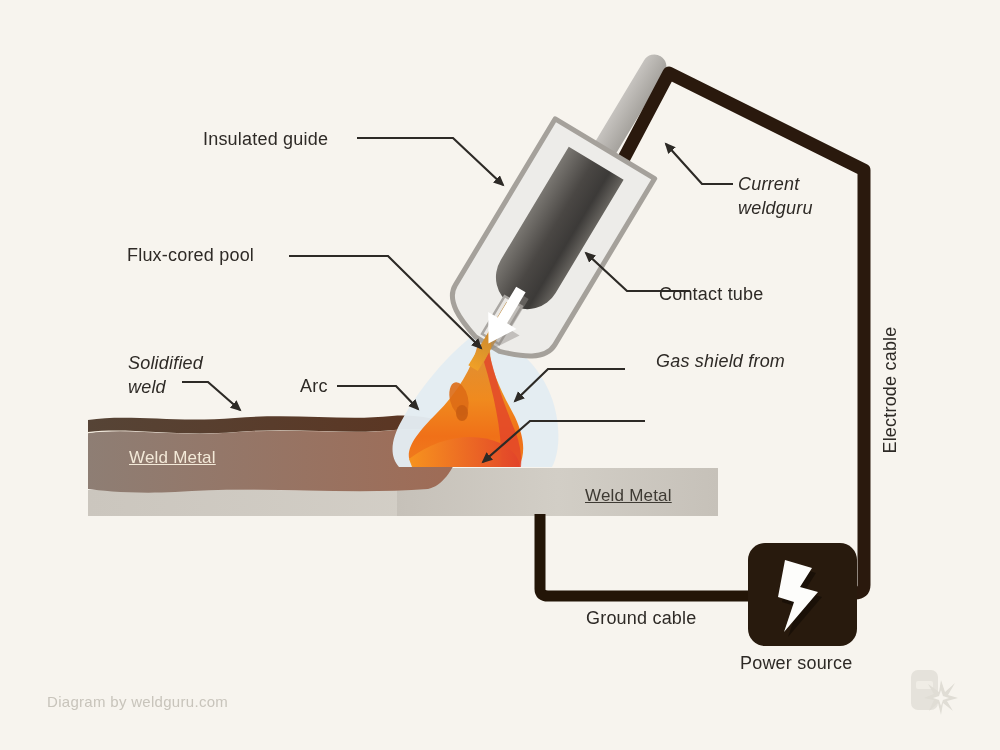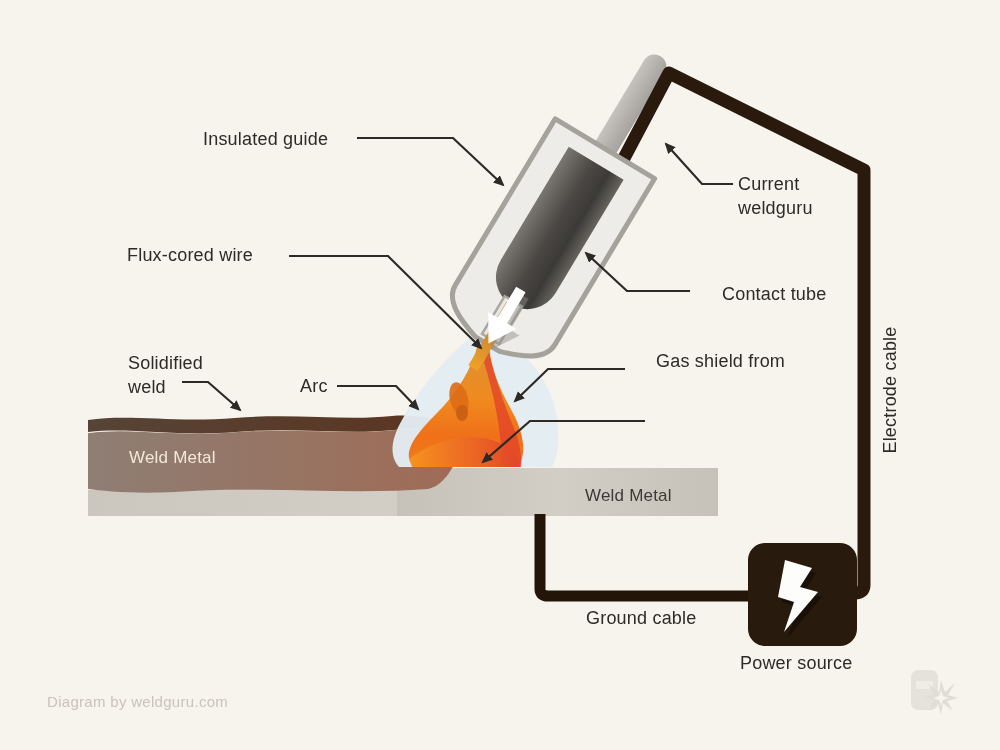--- a/index.html
+++ b/index.html
@@ -9,22 +9,22 @@
     font-family:"Liberation Sans",sans-serif;
     padding-left:16px;
   }
   svg{position:absolute;left:0;top:0;}
   .label{
     position:absolute;
     font:18px/23px "Liberation Sans",sans-serif;
     color:#2e2a26;white-space:nowrap;letter-spacing:.2px;
   }
   .label .line{display:block;}
-  .label.two{line-height:24px;}
-  .metal-text{font-size:17px;}
+  .label.two{line-height:24px;font-style:italic;}
+  .metal-text{font-size:17px;text-decoration:underline;}
   .weld-text{color:#f3e9d8;}
   .base-text{color:#3e3a33;}
   .rot{
     left:820px;top:379px;width:140px;height:22px;text-align:center;
     transform:rotate(-90deg);
   }
   .credit{font-size:15px;color:#c8c4bb;letter-spacing:.3px;}
 </style>
 </head>
 <body>
@@ -138,35 +138,35 @@
   <g opacity="0.85">
     <rect x="911" y="670" width="27" height="40" rx="7" fill="#e2dfd8"></rect>
     <rect x="916" y="681" width="17" height="8" rx="2" fill="#efece5"></rect>
     <polygon fill="#dcd9d1" points="941,680 945,692 955,683 948,695 958,698 947,701 953,711 943,703 941,715 938,703 929,711 934,700 924,698 934,694 928,684 939,692"></polygon>
     <polygon fill="#f7f4ee" points="941,690 943,696 949,698 943,700 941,706 939,700 933,698 939,696"></polygon>
   </g>
 </svg>
 
 <div class="label" style="left:203px;top:128px">Insulated guide</div>
 
-<div class="label" style="left:127px;top:244px">Flux-cored wire</div>
+<div class="label" style="left:127px;top:244px">Flux-cored pool</div>
 
 <div class="label two" style="left:128px;top:351px">
   <span class="line">Solidified</span>
   <span class="line">weld</span>
 </div>
 
 <div class="label" style="left:300px;top:375px">Arc</div>
 
 <div class="label two" style="left:738px;top:172px">
   <span class="line">Current</span>
   <span class="line">weldguru</span>
 </div>
 
-<div class="label" style="left:722px;top:283px">Contact tube</div>
+<div class="label" style="left:659px;top:283px">Contact tube</div>
 
 <div class="label two" style="left:656px;top:349px">
   <span class="line">Gas shield from</span>
 </div>
 
 
 <div class="label metal-text weld-text" style="left:129px;top:446px">Weld Metal</div>
 
 <div class="label metal-text base-text" style="left:585px;top:484px">Weld Metal</div>
 

